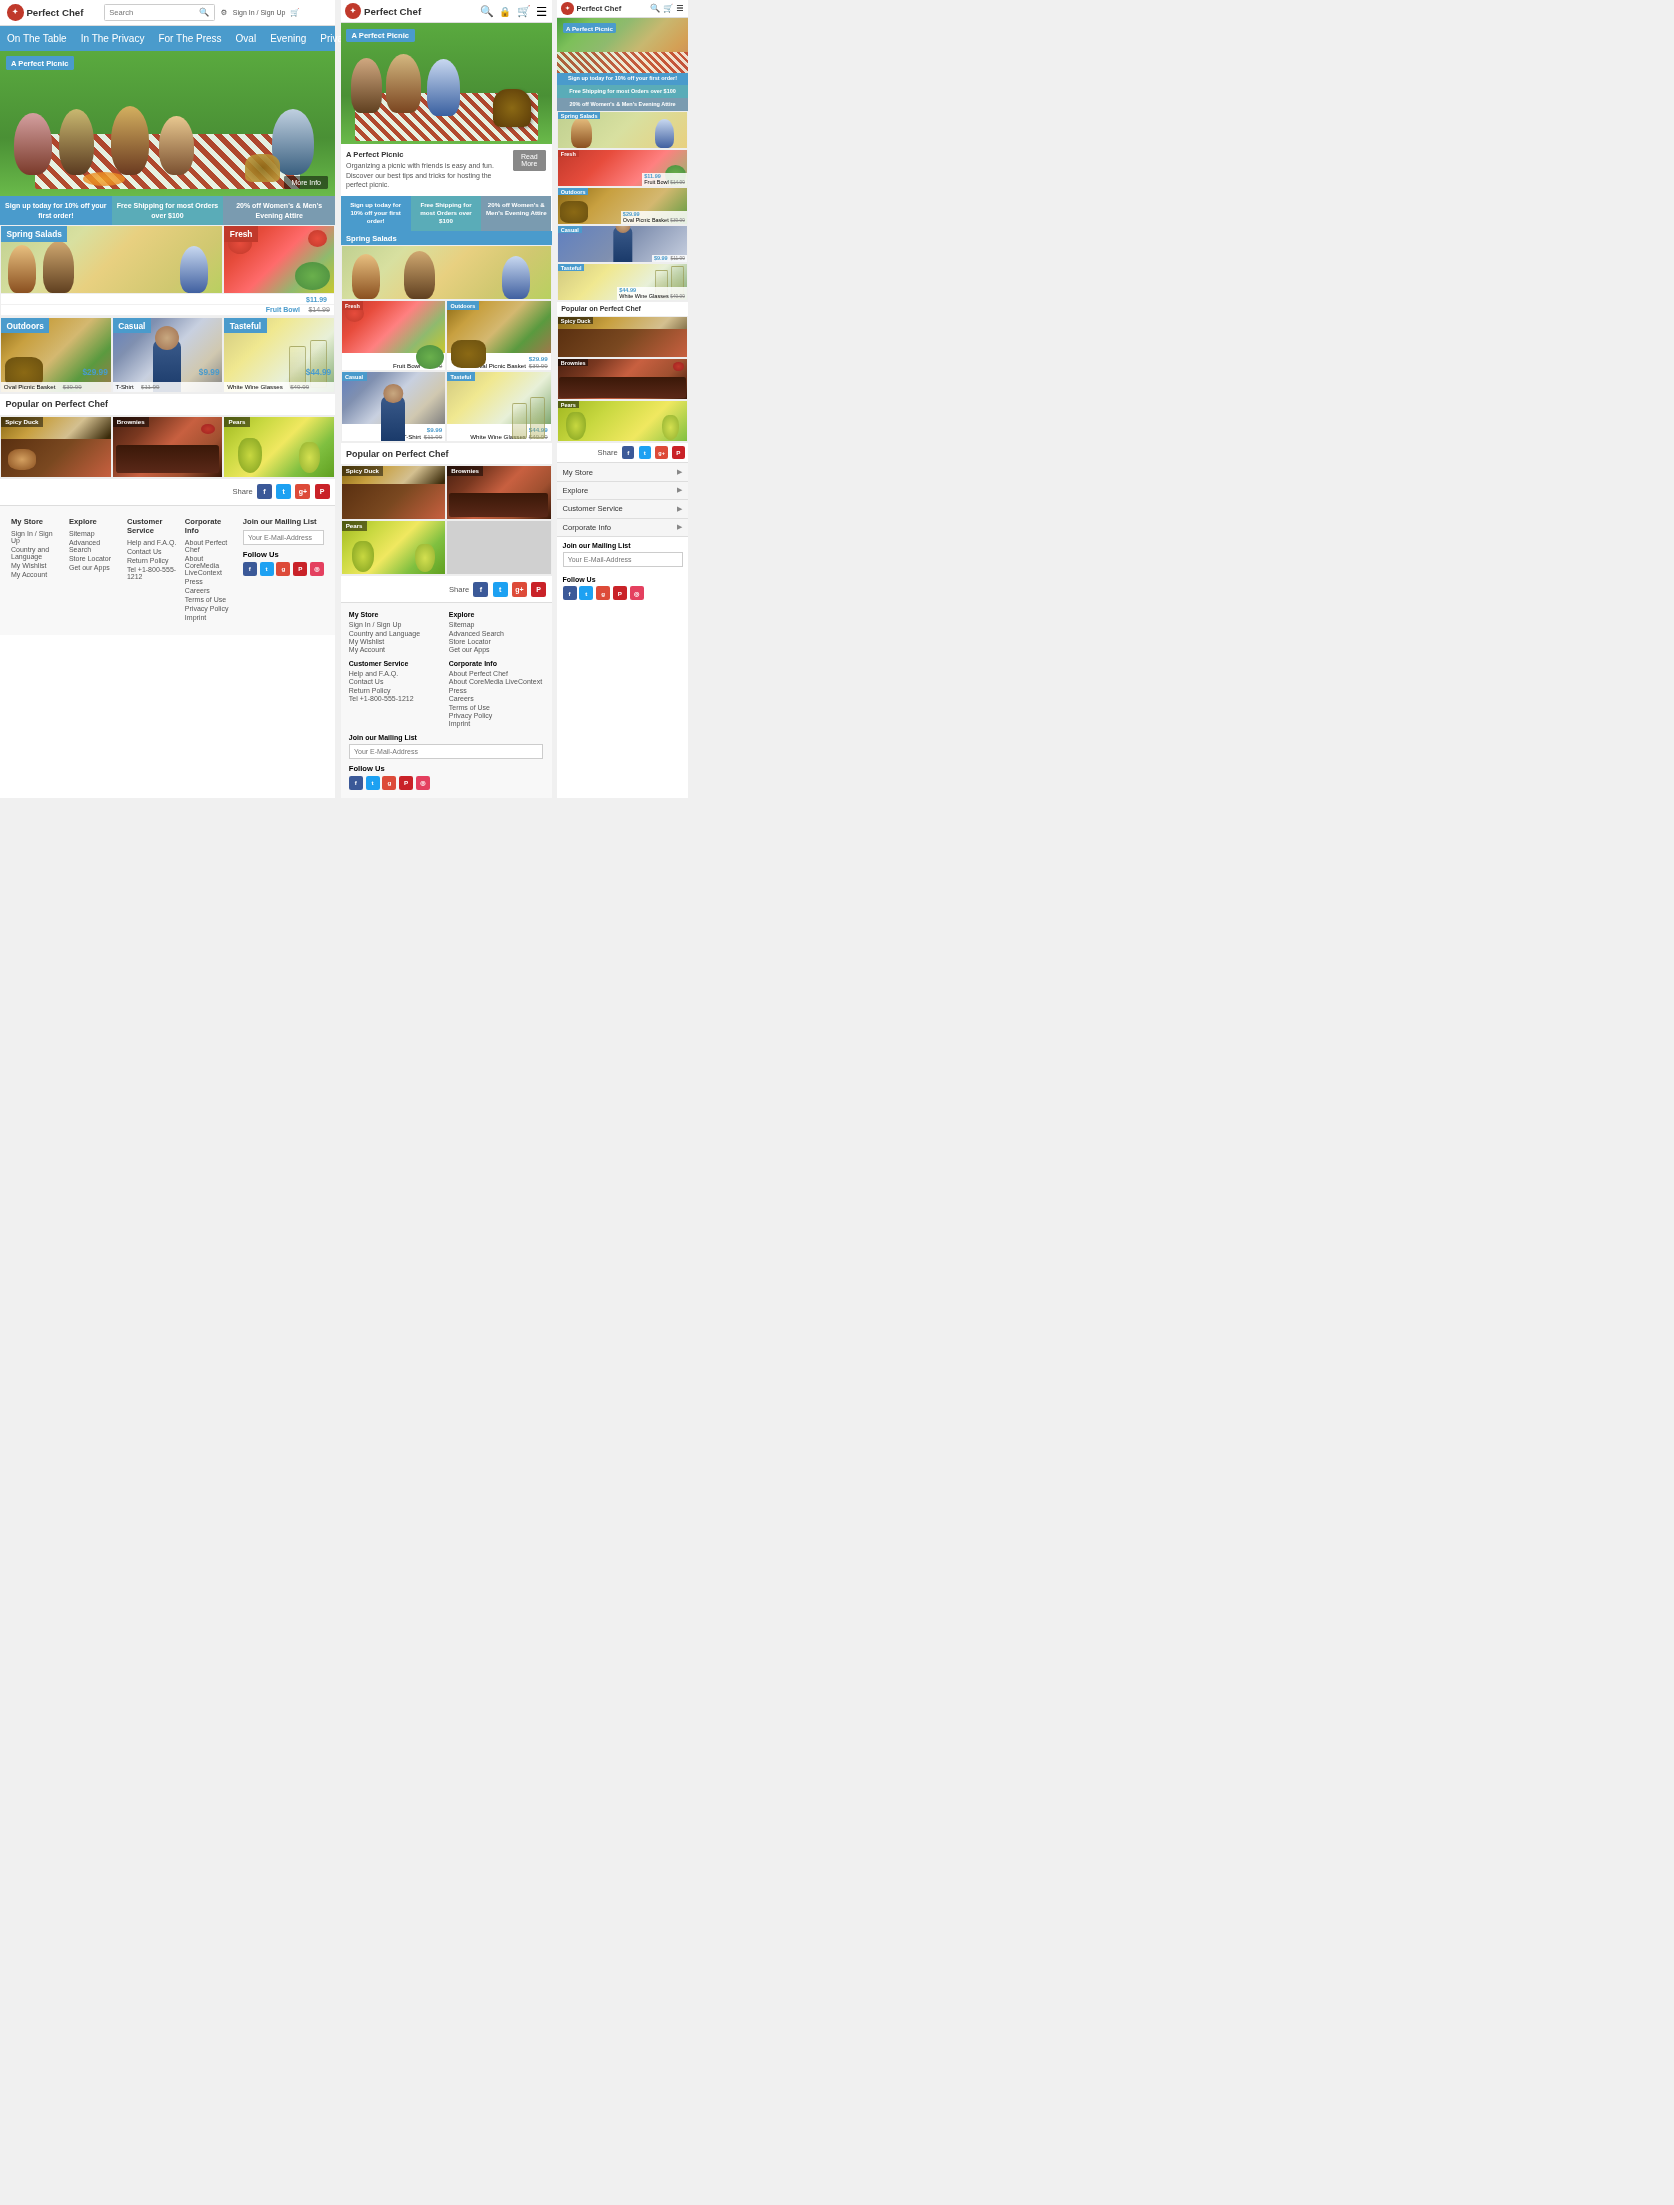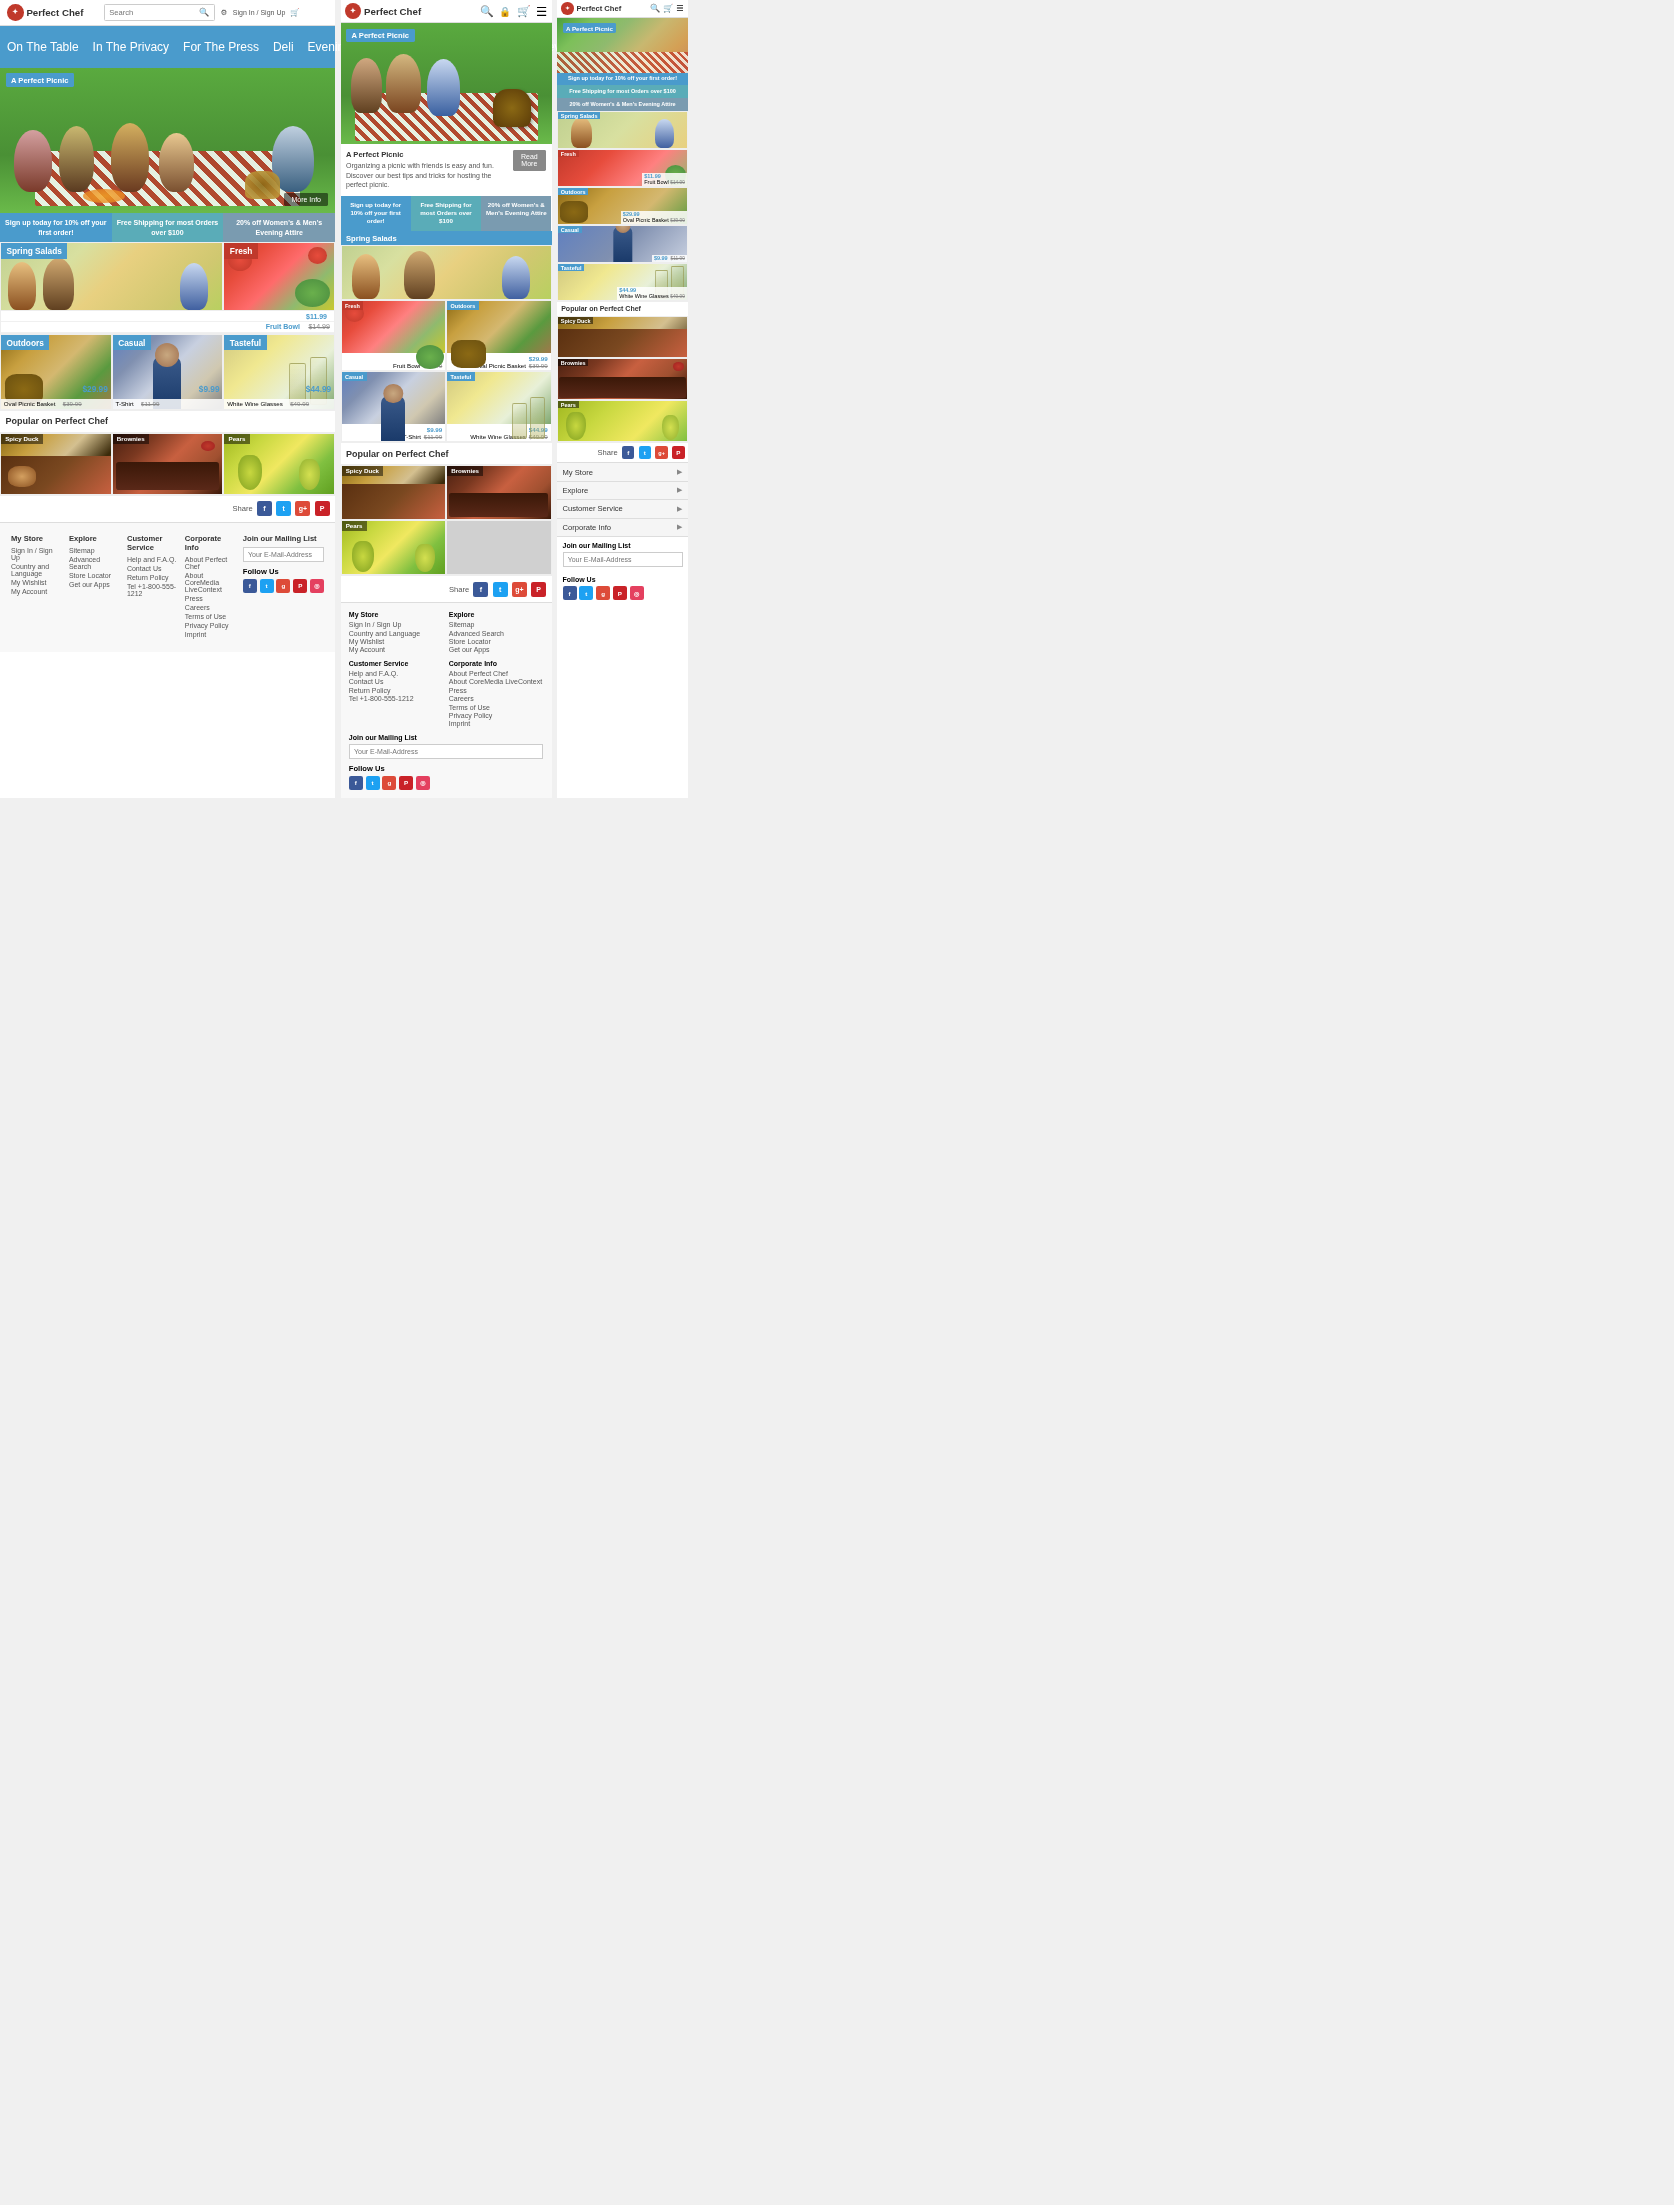--- a/index.html
+++ b/index.html
@@ -63,22 +63,22 @@
 
     
     .navbar {
       display: flex;
       background: #4a9bcc;
       padding: 0;
     }
     .navbar a {
       color: white;
       text-decoration: none;
-      font-size: 12px;
-      padding: 14px 7px;
+      font-size: 10px;
+      padding: 7px 7px;
       white-space: nowrap;
     }
     .navbar a.sale { color: #ffe04b; }
 
     
     .hero {
       position: relative;
       background: linear-gradient(135deg, #4a8c3f 0%, #6ab04c 40%, #3d7a35 100%);
       height: 145px;
       overflow: hidden;
@@ -383,21 +383,21 @@
         <span>⚙</span>
         <span style="font-size:7px">Sign In / Sign Up</span>
         <span>🛒</span>
       </div>
     </div>
 
     <div class="navbar">
       <a>On The Table</a>
       <a>In The Privacy</a>
       <a>For The Press</a>
-      <a>Deli</a>
+      <a>Oval</a>
       <a>Evening</a>
       <a>Privacy</a>
       <a class="sale">SALE: Glasses</a>
       <a>Fall Preview</a>
     </div>
 
     <div class="hero">
       <div class="picnic-scene">
         <div class="grass-bg"></div>
         <div class="blanket"></div>

